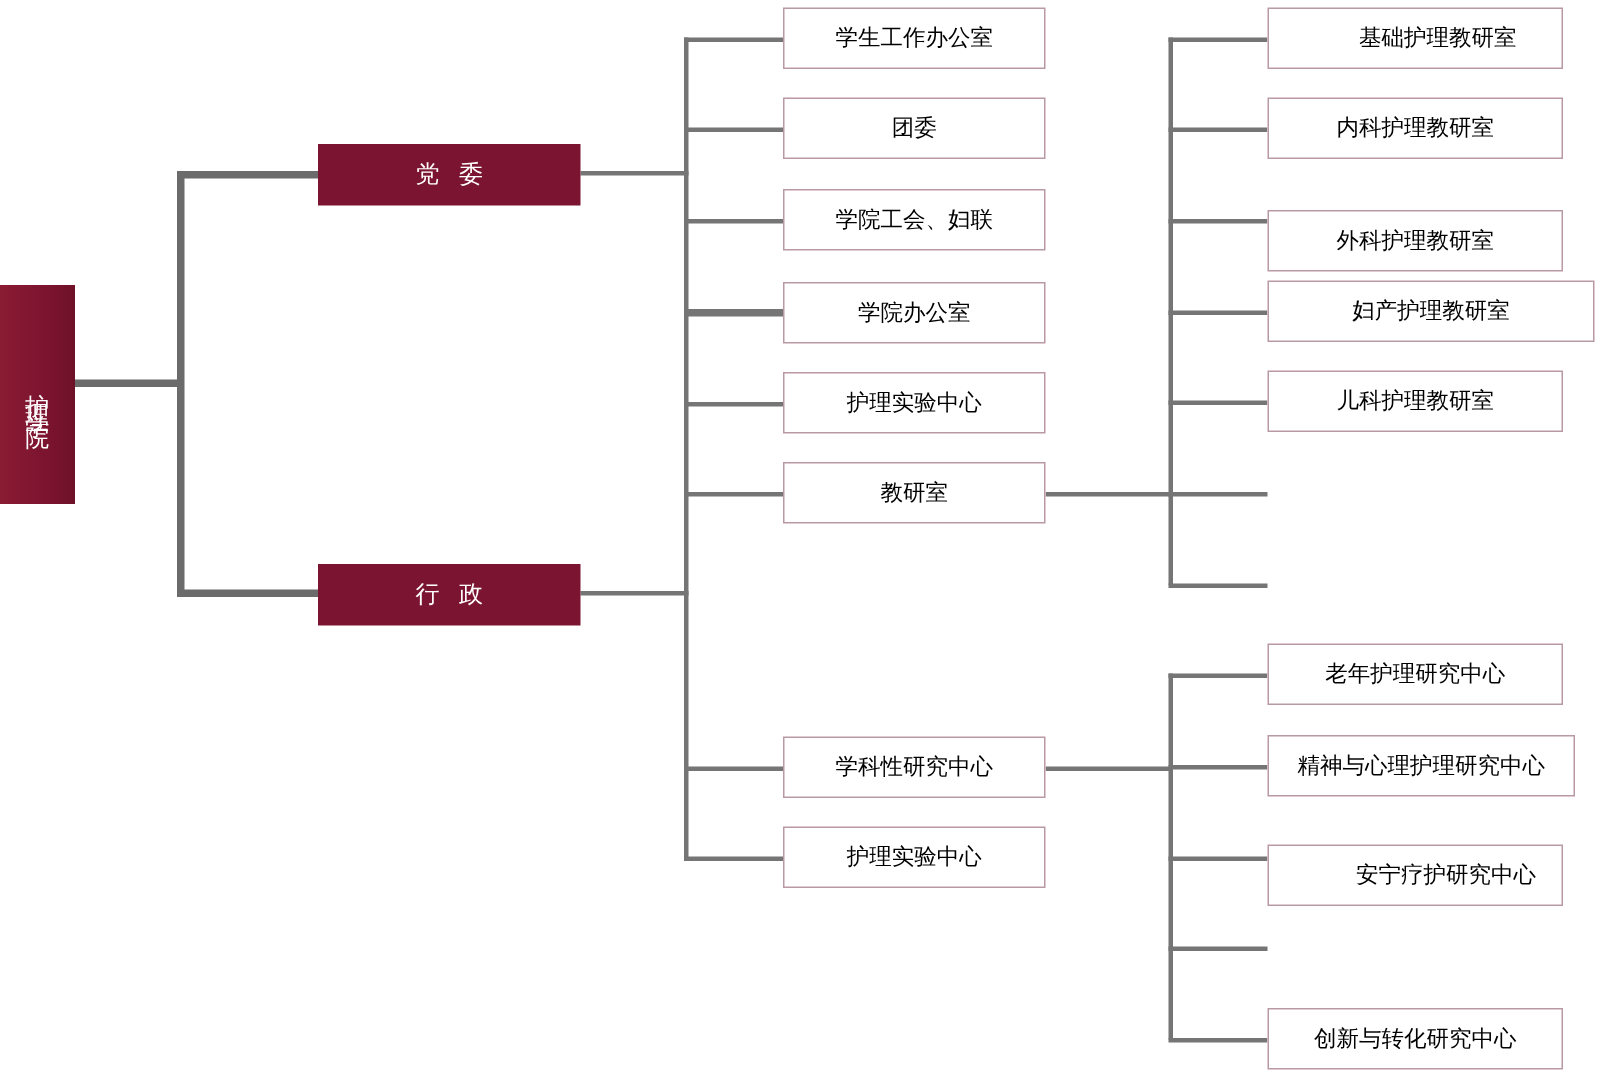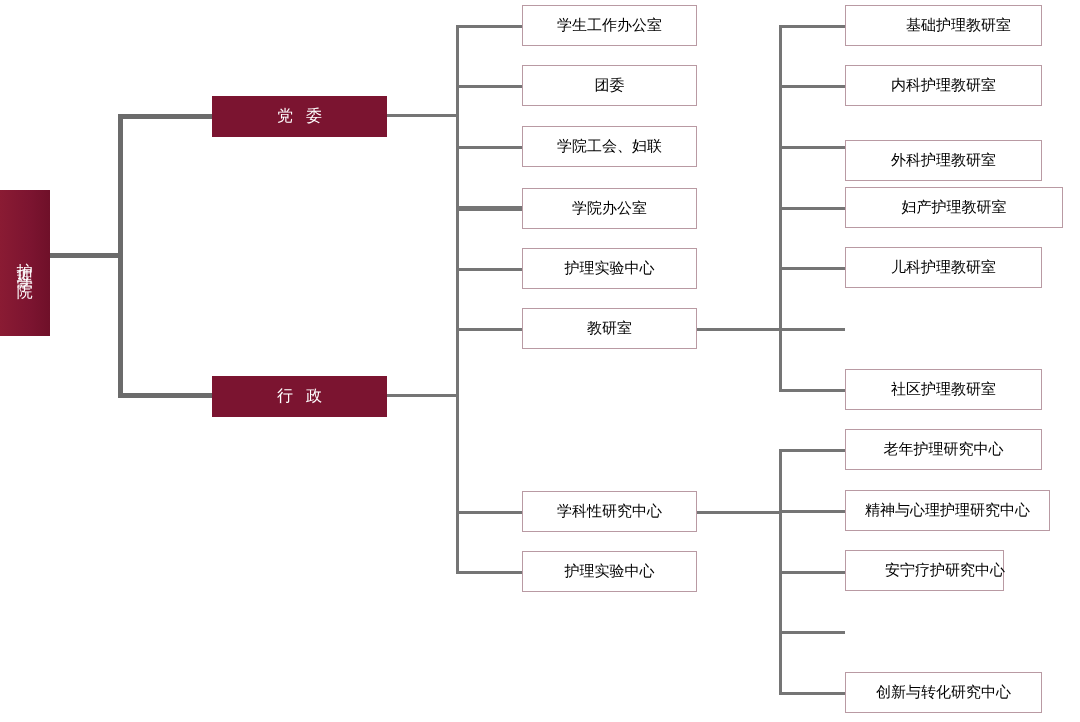--- a/index.html
+++ b/index.html
@@ -174,30 +174,27 @@
   </div>
   <div class="box" style="left:845px; top:126px; width:197px;margin-top:14px;">
     <span class="lbl">外科护理教研室</span>
   </div>
   <div class="box" style="left:845px; top:187px; width:218px;">
     <span class="lbl">妇产护理教研室</span>
   </div>
   <div class="box" style="left:845px; top:247px; width:197px;">
     <span class="lbl">儿科护理教研室</span>
   </div>
-  <div class="box" style="left:845px; top:369px; width:197px;">
-    <span class="lbl">社区护理教研室</span>
-  </div>
 
   <div class="box" style="left:845px; top:429px; width:197px;">
     <span class="lbl">老年护理研究中心</span>
   </div>
   <div class="box" style="left:845px; top:490px; width:205px;">
     <span class="lbl">精神与心理护理研究中心</span>
   </div>
-  <div class="box" style="left:845px; top:550px; width:159px;padding-left:41px;">
+  <div class="box" style="left:845px; top:563px; width:197px;padding-left:41px;">
     <span class="lbl">安宁疗护研究中心</span>
   </div>
   <div class="box" style="left:845px; top:672px; width:197px;">
     <span class="lbl">创新与转化研究中心</span>
   </div>
 
 </div>
 
 </body></html>

